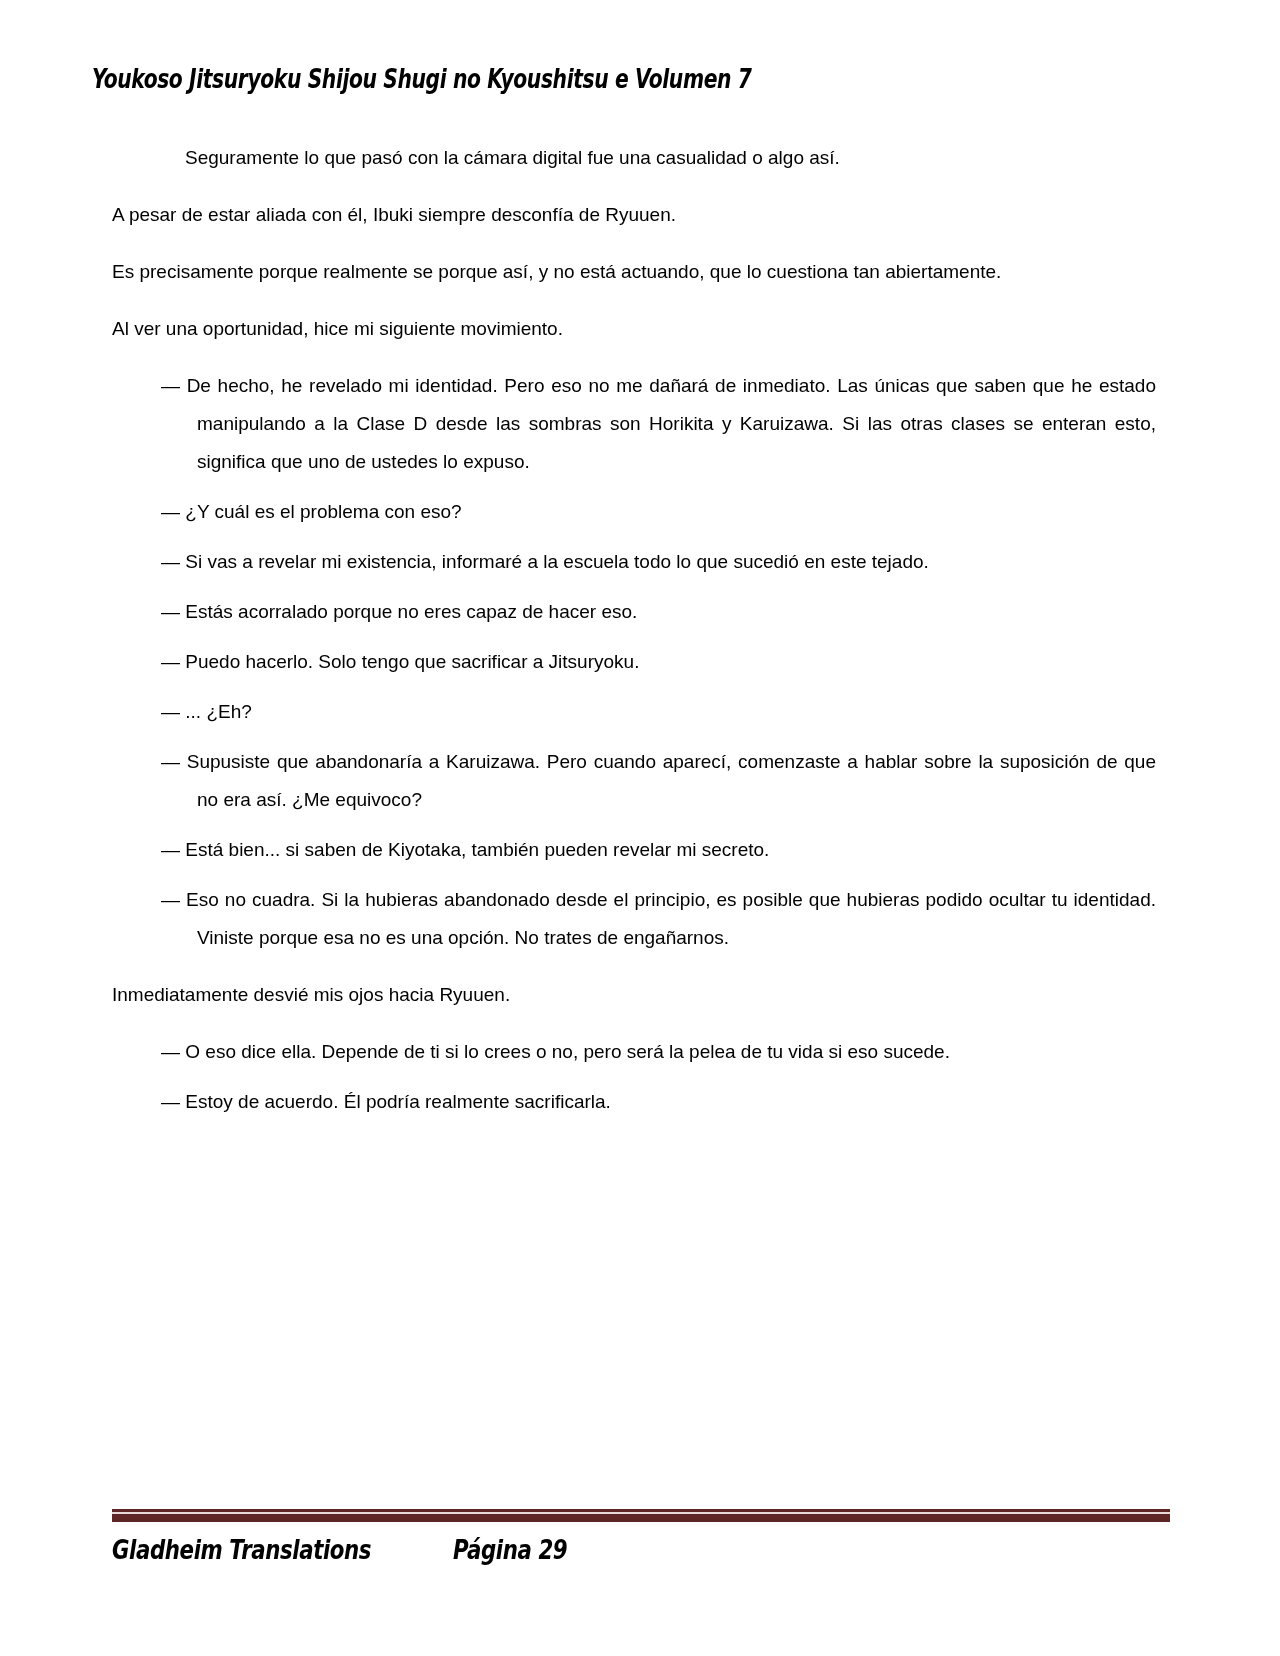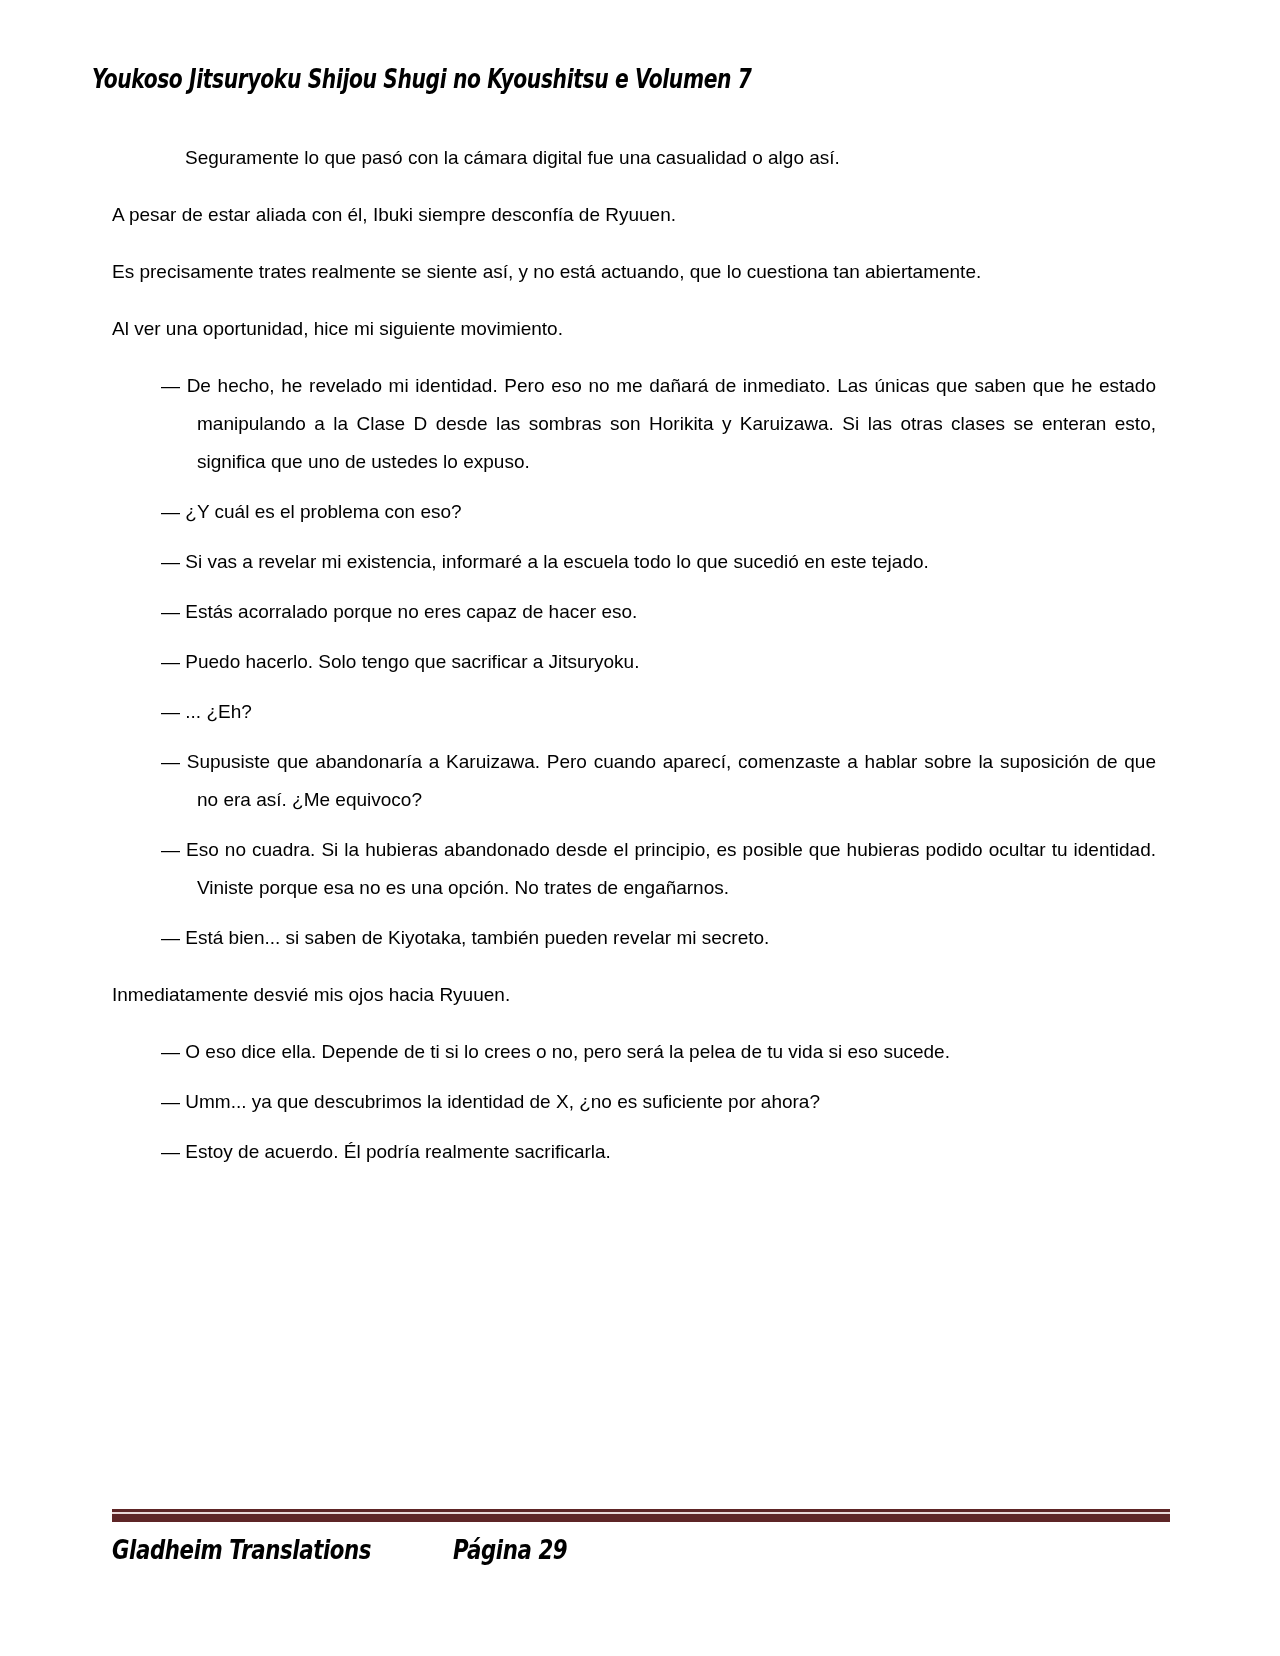--- a/index.html
+++ b/index.html
@@ -89,34 +89,33 @@
 
 <div class="page">
 
   <div class="header display-font">
     <span class="scale-left">Youkoso Jitsuryoku Shijou Shugi no Kyoushitsu e Volumen 7</span>
   </div>
 
   <div class="content" id="content">
       <p class="indented">Seguramente lo que pasó con la cámara digital fue una casualidad o algo así.</p>
       <p class="body">A pesar de estar aliada con él, Ibuki siempre desconfía de Ryuuen.</p>
-      <p class="body">Es precisamente trates realmente se siente así, y no está actuando, que lo cuestiona tan abiertamente.</p>
+      <p class="body">Es precisamente porque realmente se porque así, y no está actuando, que lo cuestiona tan abiertamente.</p>
       <p class="body">Al ver una oportunidad, hice mi siguiente movimiento.</p>
       <p class="dialogue">— De hecho, he revelado mi identidad. Pero eso no me dañará de inmediato. Las únicas que saben que he estado manipulando a la Clase D desde las sombras son Horikita y Karuizawa. Si las otras clases se enteran esto, significa que uno de ustedes lo expuso.</p>
       <p class="dialogue">— ¿Y cuál es el problema con eso?</p>
       <p class="dialogue">— Si vas a revelar mi existencia, informaré a la escuela todo lo que sucedió en este tejado.</p>
       <p class="dialogue">— Estás acorralado porque no eres capaz de hacer eso.</p>
       <p class="dialogue">— Puedo hacerlo. Solo tengo que sacrificar a Jitsuryoku.</p>
       <p class="dialogue">— ... ¿Eh?</p>
       <p class="dialogue">— Supusiste que abandonaría a Karuizawa. Pero cuando aparecí, comenzaste a hablar sobre la suposición de que no era así. ¿Me equivoco?</p>
+      <p class="dialogue">— Está bien... si saben de Kiyotaka, también pueden revelar mi secreto.</p>
       <p class="dialogue">— Eso no cuadra. Si la hubieras abandonado desde el principio, es posible que hubieras podido ocultar tu identidad. Viniste porque esa no es una opción. No trates de engañarnos.</p>
-      <p class="dialogue">— Está bien... si saben de Kiyotaka, también pueden revelar mi secreto.</p>
       <p class="body">Inmediatamente desvié mis ojos hacia Ryuuen.</p>
       <p class="dialogue">— O eso dice ella. Depende de ti si lo crees o no, pero será la pelea de tu vida si eso sucede.</p>
-      <p class="dialogue">— Umm... ya que descubrimos la identidad de X, ¿no es suficiente por ahora?</p>
       <p class="dialogue">— Estoy de acuerdo. Él podría realmente sacrificarla.</p>
     </div>
 
   <div class="footer">
     <div class="rule">
       <div class="rule-thin" style="background: rgb(94, 37, 38);"></div>
       <div class="rule-gap"></div>
       <div class="rule-thick" style="background: rgb(94, 37, 38);"></div>
     </div>
     <div class="footer-row display-font">

